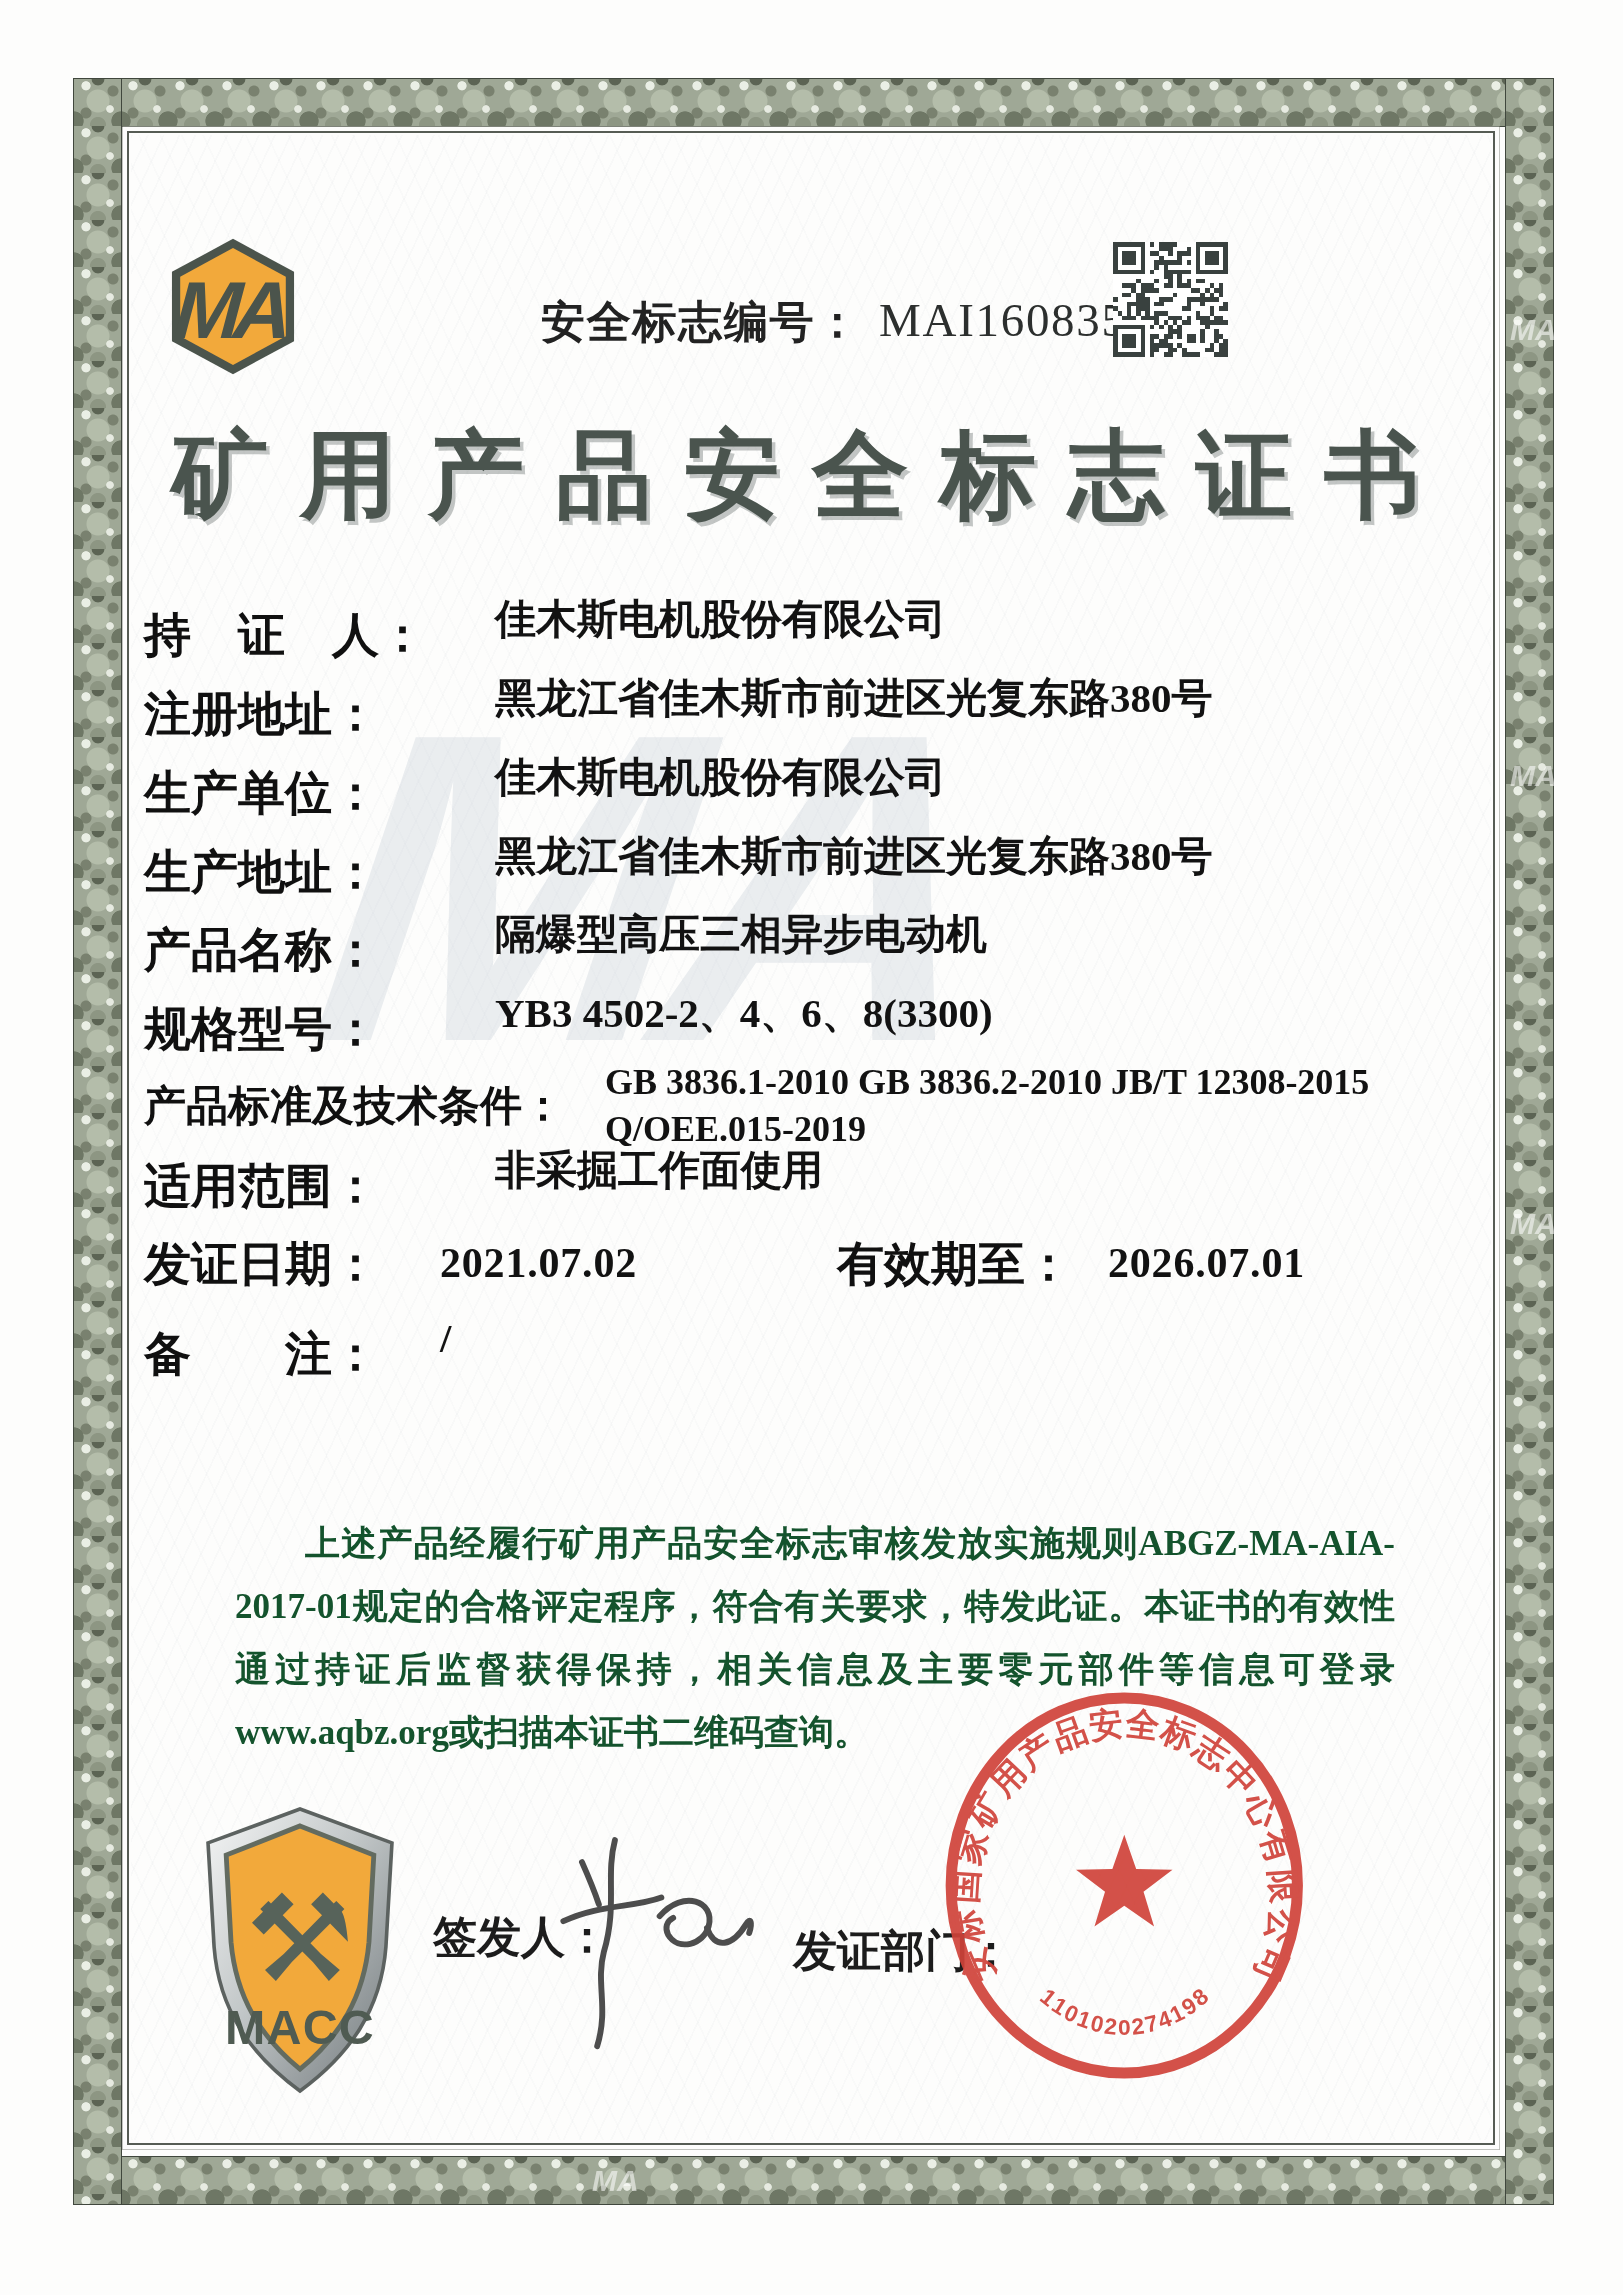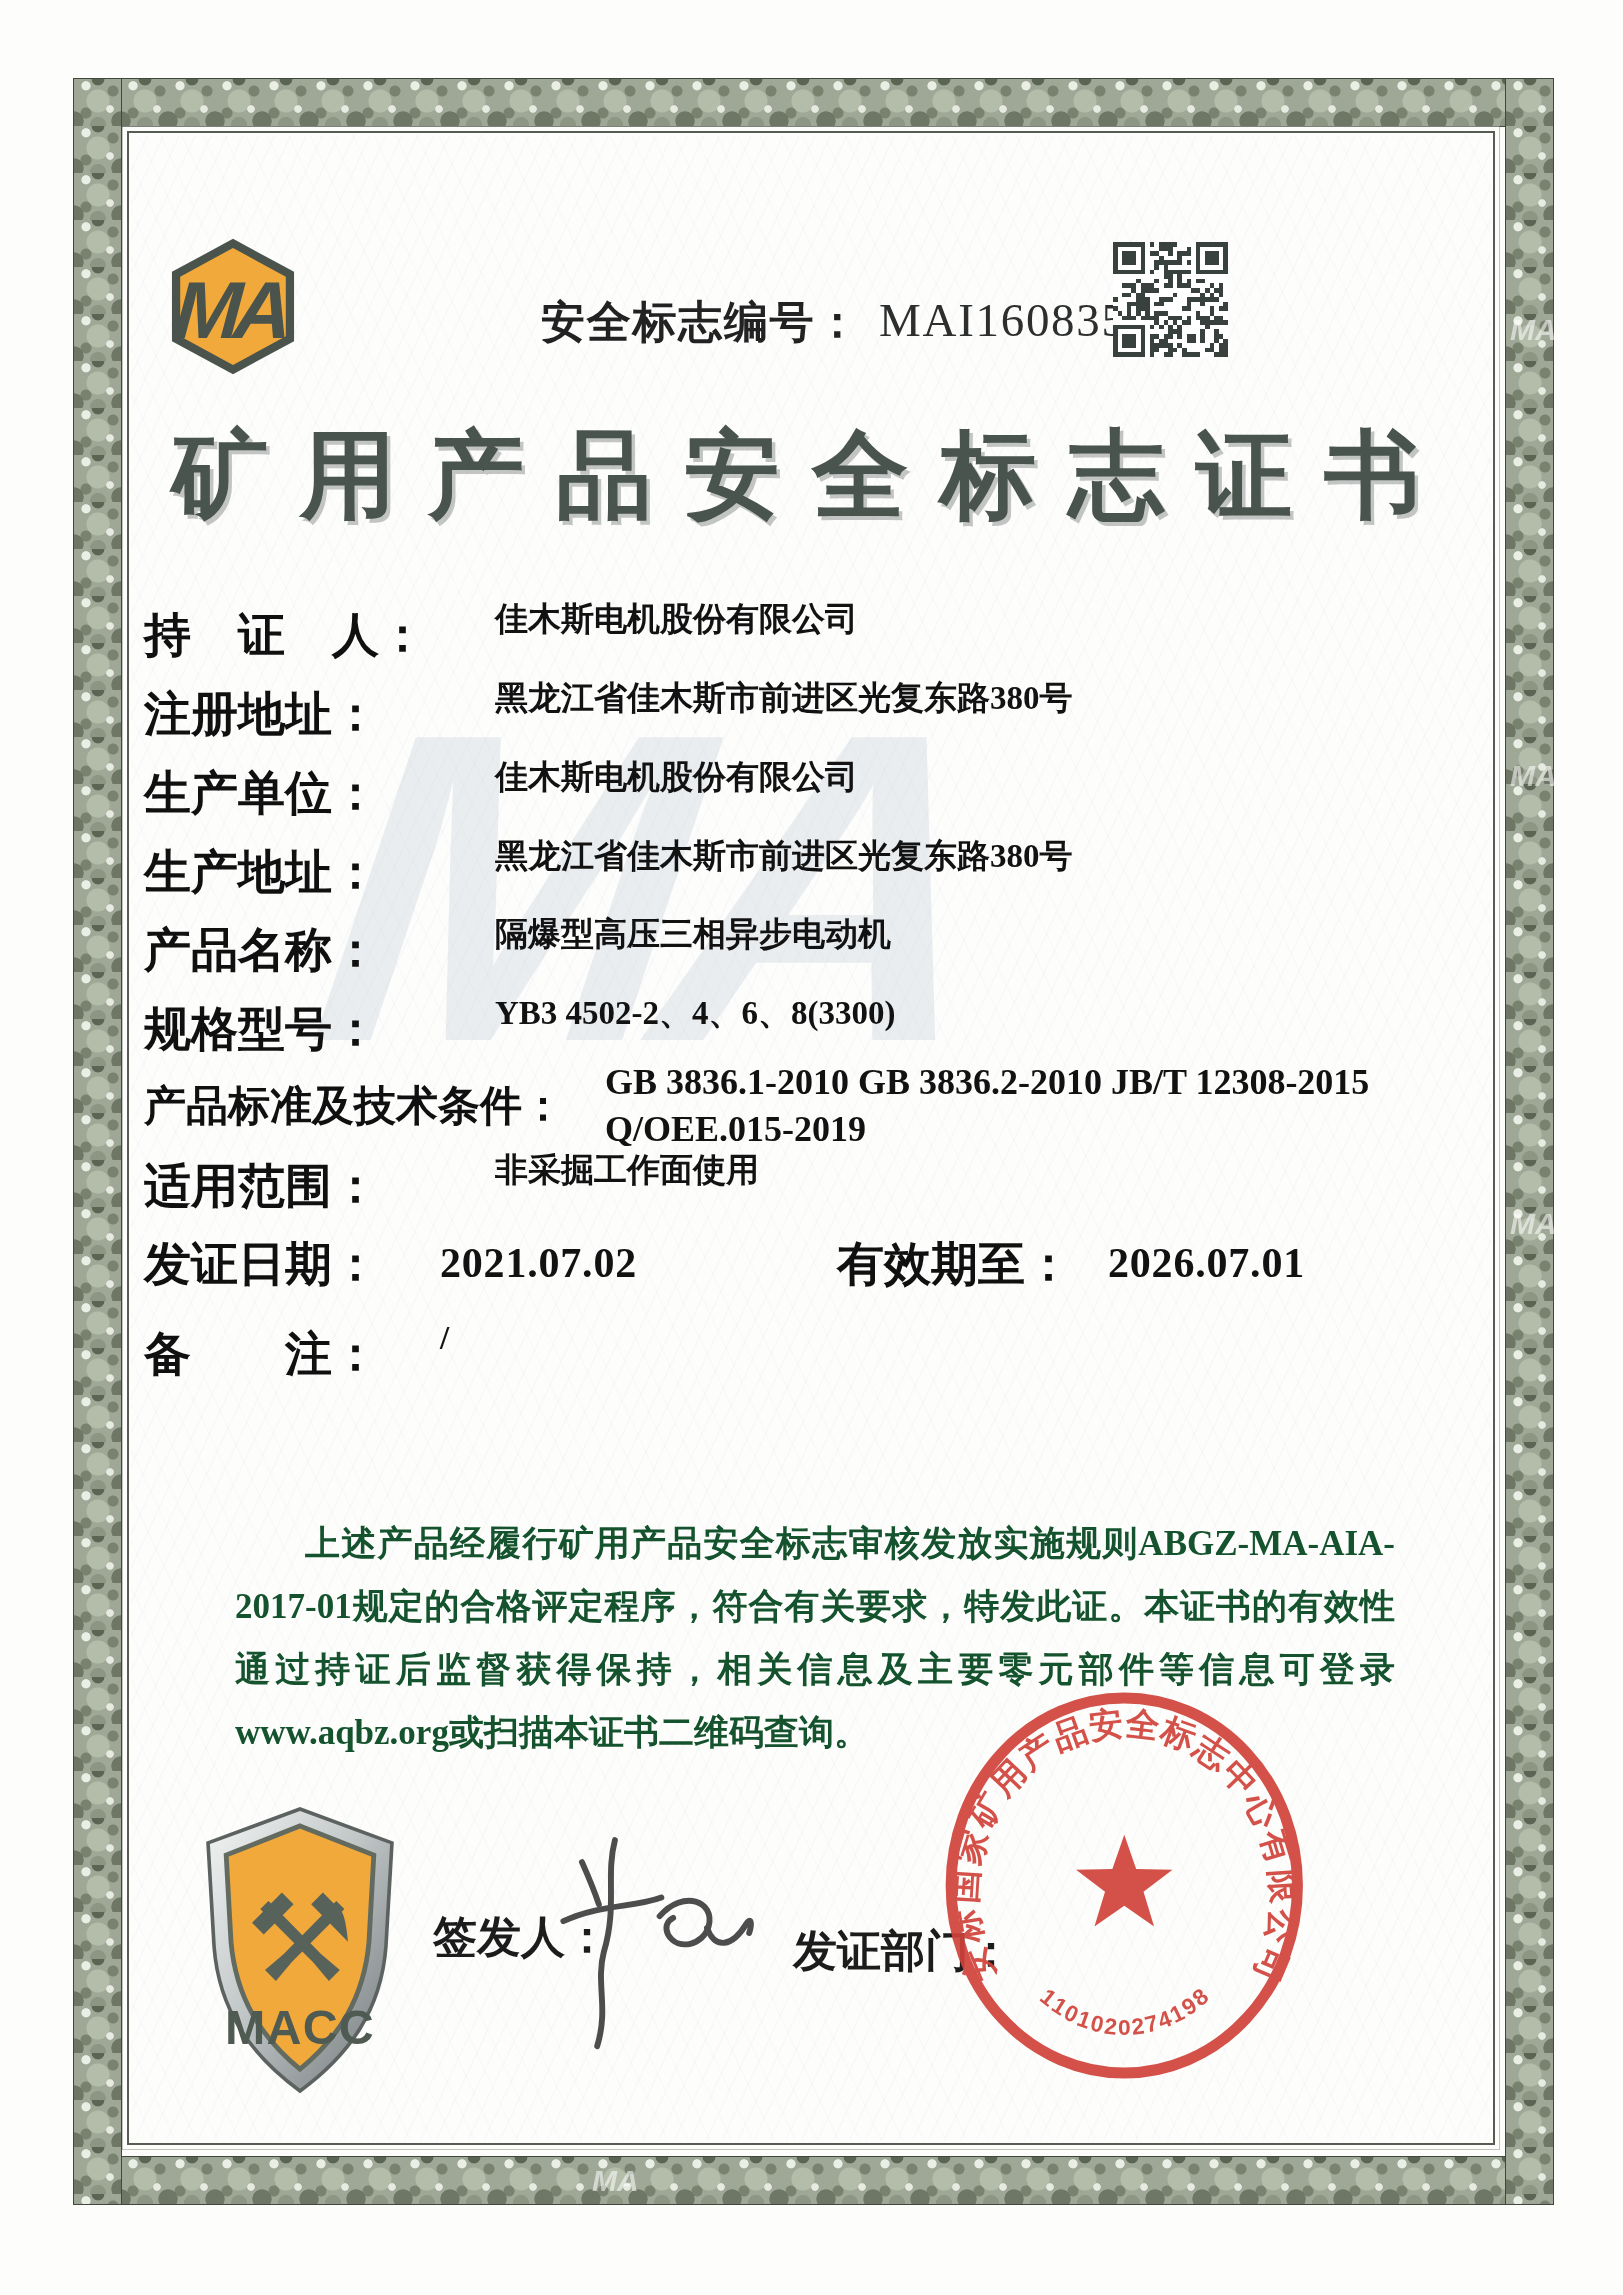--- a/index.html
+++ b/index.html
@@ -74,21 +74,21 @@
   .row{position:absolute;left:0;width:1623px;}
   .lab{
     position:absolute;left:144px;top:17px;
     font-family:"Liberation Sans",sans-serif;font-weight:bold;
     font-size:47px;line-height:52px;color:#101010;
   }
   .lab.small{font-size:42px;line-height:49px;}
   .val{
     position:absolute;left:495px;top:3.4px;
     font-family:"Liberation Serif",serif;font-weight:700;
-    font-size:33px;line-height:49px;color:#121212;
+    font-size:41px;line-height:49px;color:#121212;
   }
   .val.std{left:605px;top:-5px;font-size:36px;line-height:47px;}
   .val.date{font-size:42px;letter-spacing:0.8px;margin-top:15px;}
   .lab.mid{left:837px;}
   .val.mid{left:1108px;}
   
   .notice{
     position:absolute;left:235px;top:1512px;width:1160px;
     font-family:"Liberation Serif",serif;font-weight:700;
     font-size:35px;line-height:63px;color:#14532d;

